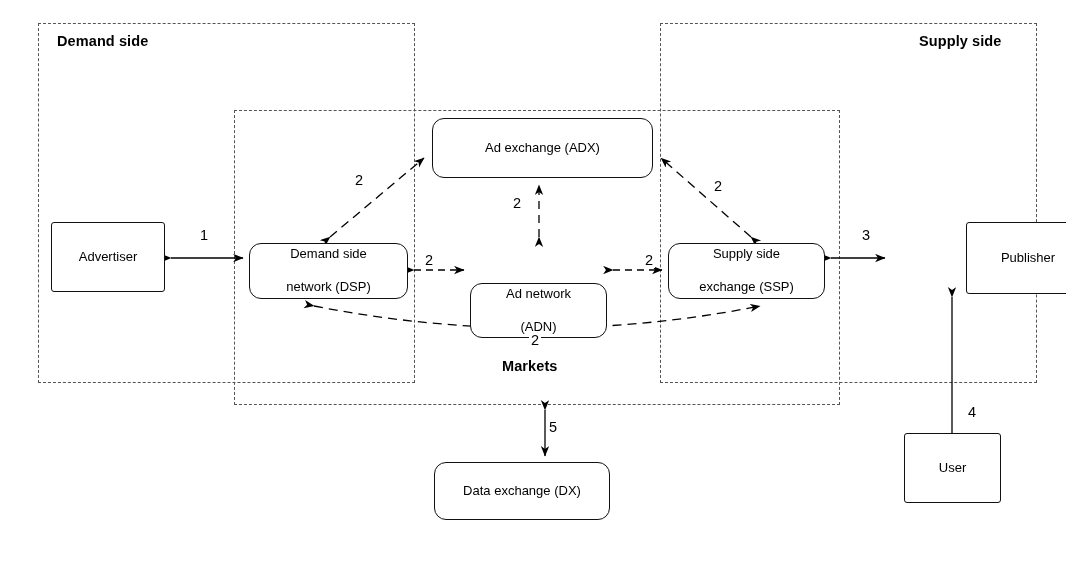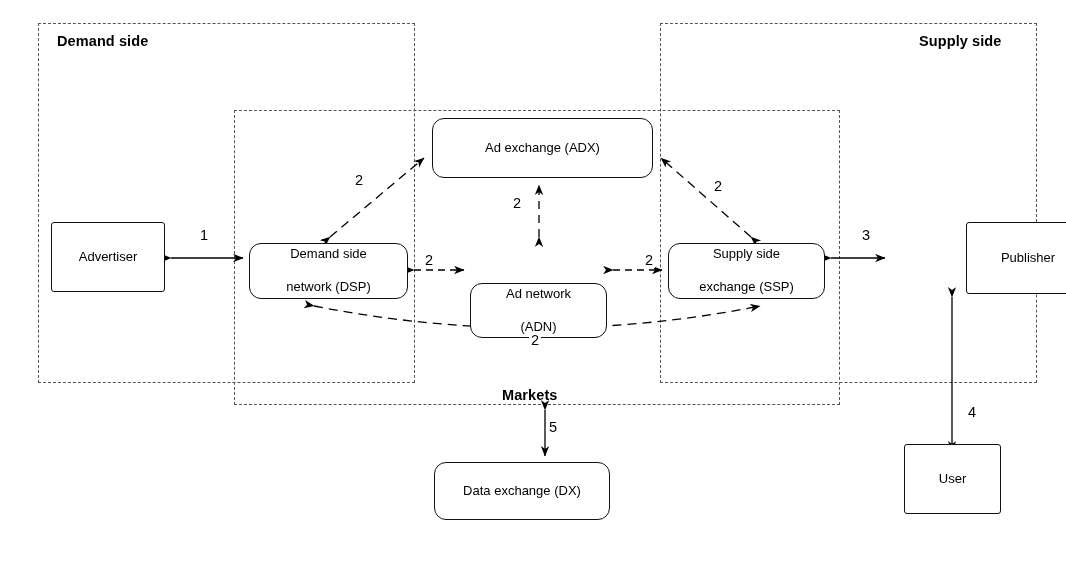--- a/index.html
+++ b/index.html
@@ -38,21 +38,21 @@
 </style>
 </head>
 <body>
 
 <div id="stage">
 
   <div class="region" style="left:38px;top:23px;width:377px;height:360px;"></div>
   <div class="region-label" style="left:57px;top:33px;">Demand side</div>
 
   <div class="region" style="left:234px;top:110px;width:606px;height:295px;"></div>
-  <div class="region-label" style="left:502px;top:387px;">Markets</div>
+  <div class="region-label" style="left:502px;top:358px;">Markets</div>
 
   <div class="region" style="left:660px;top:23px;width:377px;height:360px;"></div>
   <div class="region-label" style="left:919px;top:33px;">Supply side</div>
 
   <svg id="wires" viewBox="0 0 1066 561">
     <defs>
       <marker id="ah" markerWidth="9" markerHeight="9" refX="7.6" refY="3.2" orient="auto" markerUnits="strokeWidth">
         <path d="M0,0 L8,3.2 L0,6.4 L2.2,3.2 z" fill="#000"></path>
       </marker>
       <marker id="ahs" markerWidth="9" markerHeight="9" refX="7.6" refY="3.2" orient="auto" markerUnits="strokeWidth">
@@ -138,21 +138,21 @@
     <span>
       <span>Supply side</span><br>
       <span>exchange (SSP)</span>
     </span>
   </div>
 
   <div class="node sharp" style="left:918px;top:222px;width:124px;height:72px;margin-left:48px;">
     <span>Publisher</span>
   </div>
 
-  <div class="node sharp" style="left:904px;top:444px;width:97px;height:70px;">
+  <div class="node sharp" style="left:904px;top:433px;width:97px;height:70px;">
     <span>User</span>
   </div>
 
   <div class="node rounded" style="left:434px;top:462px;width:176px;height:58px;">
     <span>Data exchange (DX)</span>
   </div>
 
 </div>
 
 </body></html>

